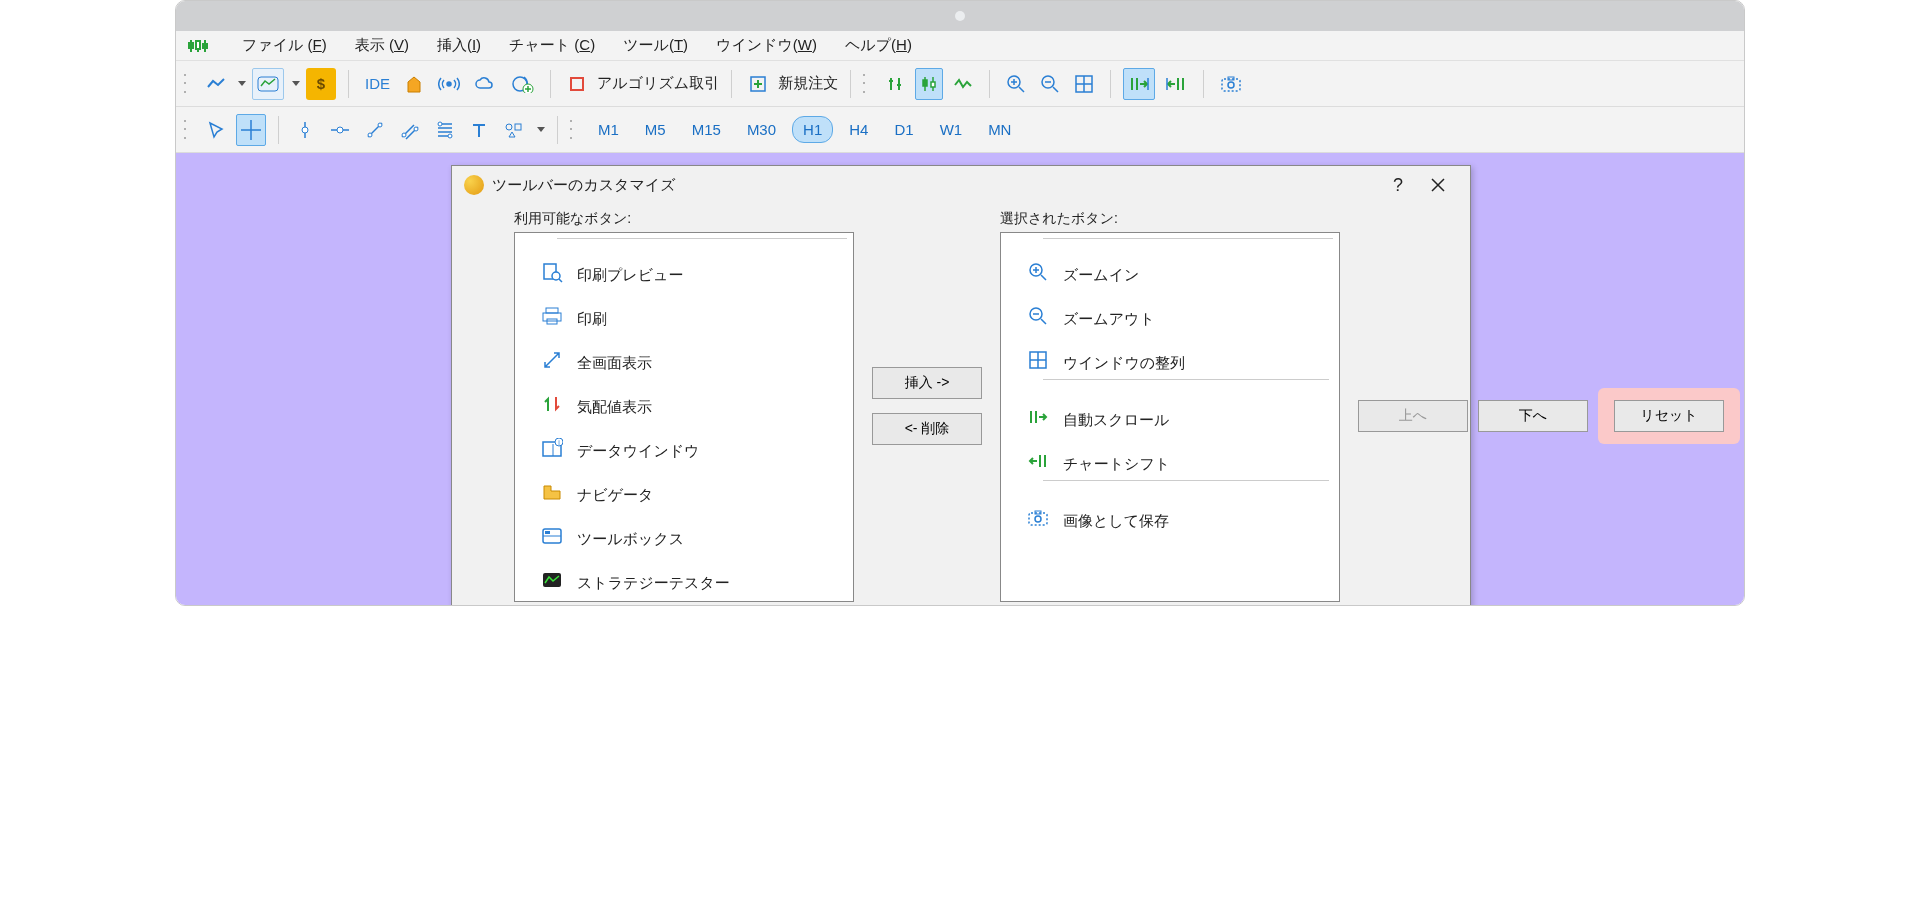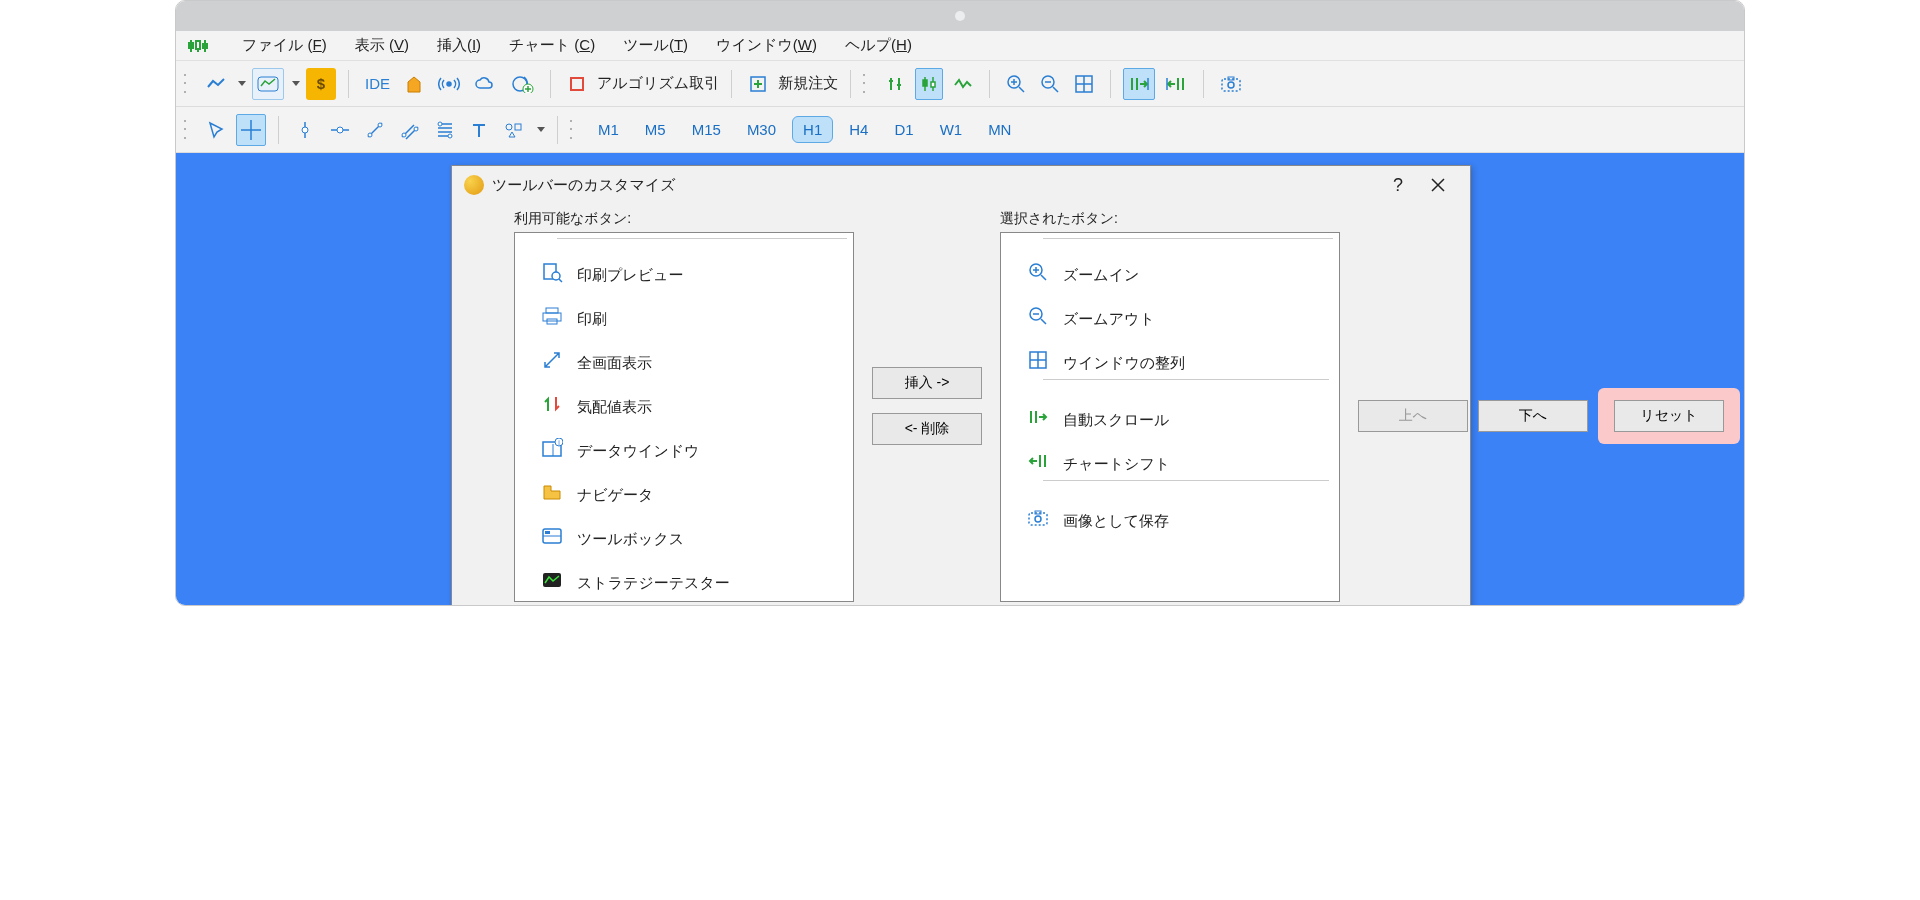--- a/index.html
+++ b/index.html
@@ -21,23 +21,23 @@
 .grip i { width: 2px; height: 2px; background: #b0b0b0; display: block; }
 
 .tbtn { min-width: 28px; height: 32px; display: flex; align-items: center; justify-content: center; padding: 0 4px; border-radius: 2px; cursor: pointer; }
 .tbtn.active { background: #bfe0f9; border: 1px solid #5da9e6; }
 .tbtn.framed { border: 1px solid #9cc8ec; background: #e8f1fa; }
 .tbtn.gold { background: #f5b500; border-radius: 3px; width: 30px; }
 .sep { width: 1px; height: 28px; background: #cfcfcf; margin: 0 6px; }
 .dd-caret { width: 0; height: 0; border-left: 4px solid transparent; border-right: 4px solid transparent; border-top: 5px solid #555; margin-left: 2px; }
 
 .tf-label { color: #1a6fc4; font-size: 15px; padding: 4px 10px; cursor: pointer; }
-.tf-label.active { background: #bfe0f9; border: 1px solid #5da9e6; border-radius: 6px; }
-
-.workspace { background: #3b82f6; height: 452px; position: relative; }
+.tf-label.active { background: #bfe0f9; border: 1px solid #5da9e6; border-radius: 12px; }
+
+.workspace { background: #c4b5fd; height: 452px; position: relative; }
 
 .dialog { position: absolute; left: 275px; top: 12px; width: 1020px; height: 500px; background: #f1f1f1; border: 1px solid #888; box-shadow: 2px 2px 6px rgba(0,0,0,0.2); }
 .dialog-title { height: 38px; display: flex; align-items: center; padding: 0 12px; font-size: 15px; color: #222; }
 .dialog-title .dicon { width: 20px; height: 20px; margin-right: 8px; background: radial-gradient(circle at 30% 30%, #f9d24c, #e39a12); border-radius: 50%; position: relative; }
 .dialog-title .spacer { flex: 1; }
 .dialog-title .winbtn { width: 40px; height: 30px; display: flex; align-items: center; justify-content: center; font-size: 18px; cursor: pointer; }
 
 .dialog-body { padding: 6px 22px 12px 22px; display: flex; gap: 18px; margin-left: 40px; }
 .col { display: flex; flex-direction: column; }
 .col-label { font-size: 14px; color: #222; margin-bottom: 4px; }

